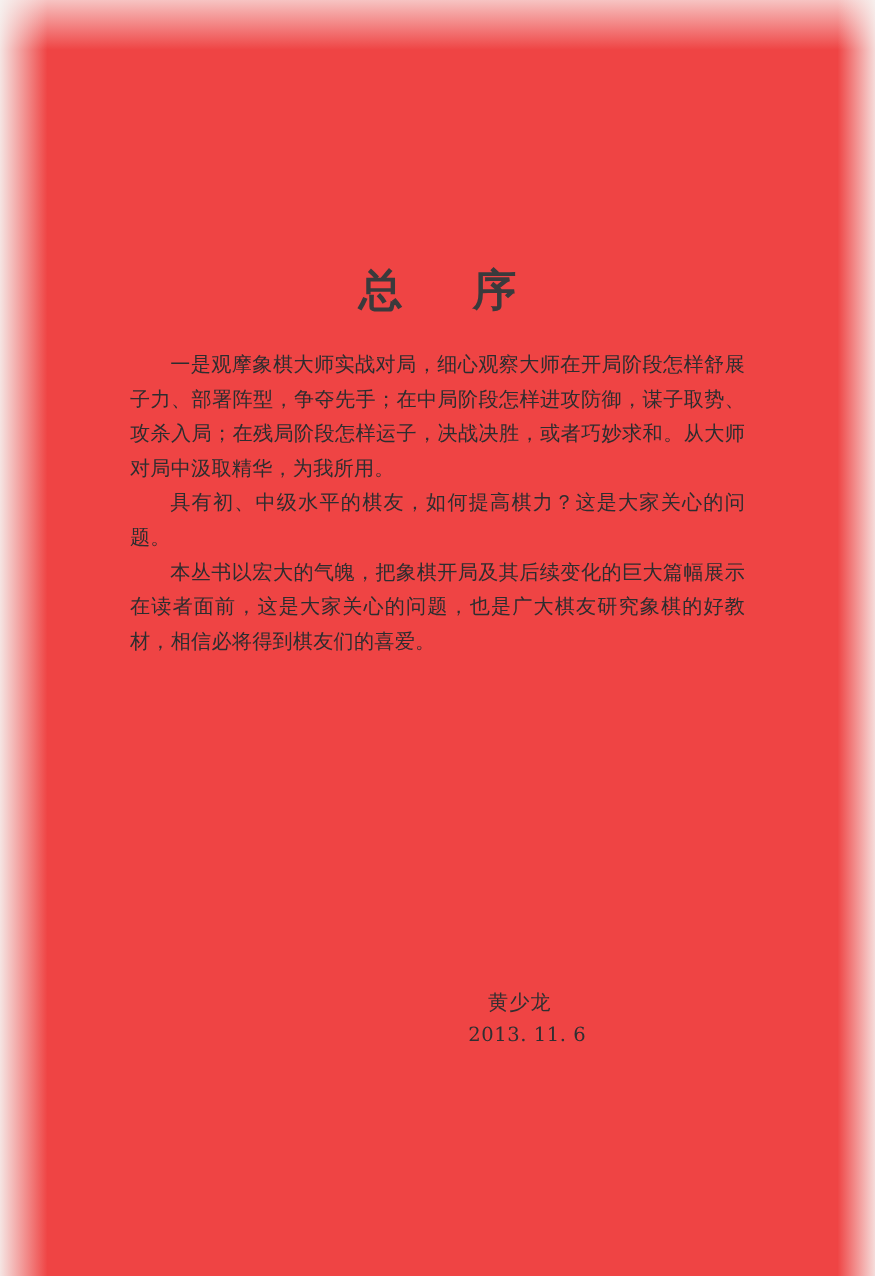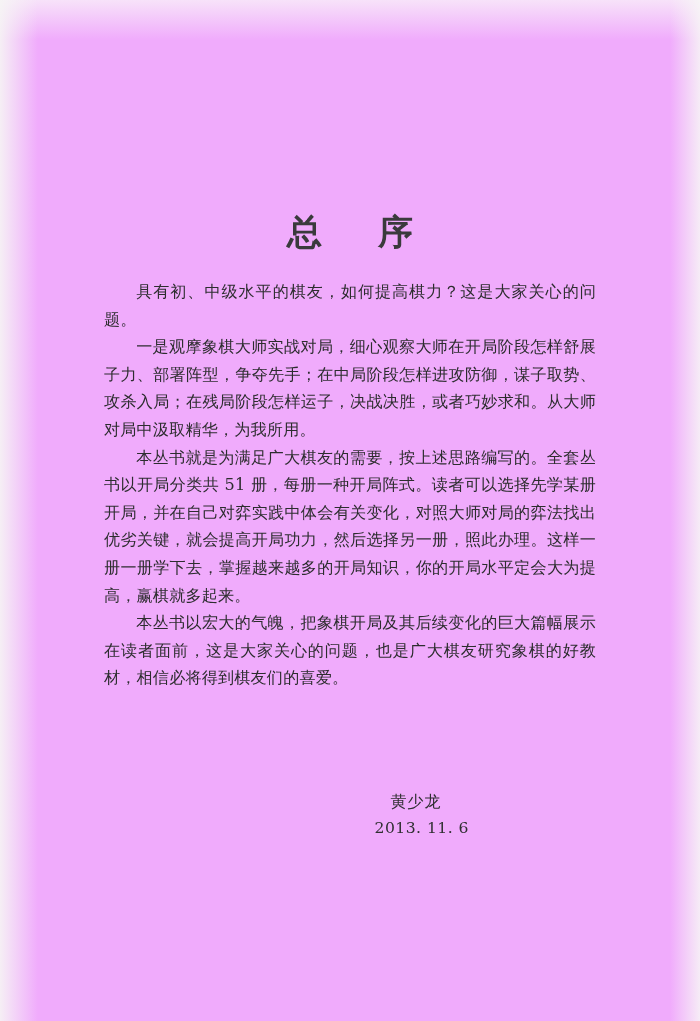--- a/index.html
+++ b/index.html
@@ -7,21 +7,21 @@
     margin: 0;
     padding: 0;
     background: #ffffff;
   }
 
   .page {
     position: relative;
     width: 700px;
     height: 1021px;
     margin: 0 auto;
-    background: #f0abfc;
+    background: #ef4444;
     overflow: hidden;
     font-family: "DejaVu Serif", "Liberation Serif", serif;
     color: #2e2e30;
     text-decoration: underline;
   }
 
   
   .paper-tone {
     position: absolute;
     inset: 0;
@@ -122,23 +122,22 @@
 </head>
 <body>
 
 <div class="page">
 
   <div class="paper-tone"></div>
 
   <h1 class="doc-title">总　序</h1>
 
   <div class="body-text">
+    <p class="para">一是观摩象棋大师实战对局，细心观察大师在开局阶段怎样舒展子力、部署阵型，争夺先手；在中局阶段怎样进攻防御，谋子取势、攻杀入局；在残局阶段怎样运子，决战决胜，或者巧妙求和。从大师对局中汲取精华，为我所用。</p>
     <p class="para">具有初、中级水平的棋友，如何提高棋力？这是大家关心的问题。</p>
-    <p class="para">一是观摩象棋大师实战对局，细心观察大师在开局阶段怎样舒展子力、部署阵型，争夺先手；在中局阶段怎样进攻防御，谋子取势、攻杀入局；在残局阶段怎样运子，决战决胜，或者巧妙求和。从大师对局中汲取精华，为我所用。</p>
-    <p class="para">本丛书就是为满足广大棋友的需要，按上述思路编写的。全套丛书以开局分类共 51 册，每册一种开局阵式。读者可以选择先学某册开局，并在自己对弈实践中体会有关变化，对照大师对局的弈法找出优劣关键，就会提高开局功力，然后选择另一册，照此办理。这样一册一册学下去，掌握越来越多的开局知识，你的开局水平定会大为提高，赢棋就多起来。</p>
     <p class="para">本丛书以宏大的气魄，把象棋开局及其后续变化的巨大篇幅展示在读者面前，这是大家关心的问题，也是广大棋友研究象棋的好教材，相信必将得到棋友们的喜爱。</p>
   </div>
 
   <div class="signature-block">
     <div class="sign-name">黄少龙</div>
     <div class="sign-date">2013. 11. 6</div>
   </div>
 
   <div class="watermark">
     <div class="watermark-band"></div>

